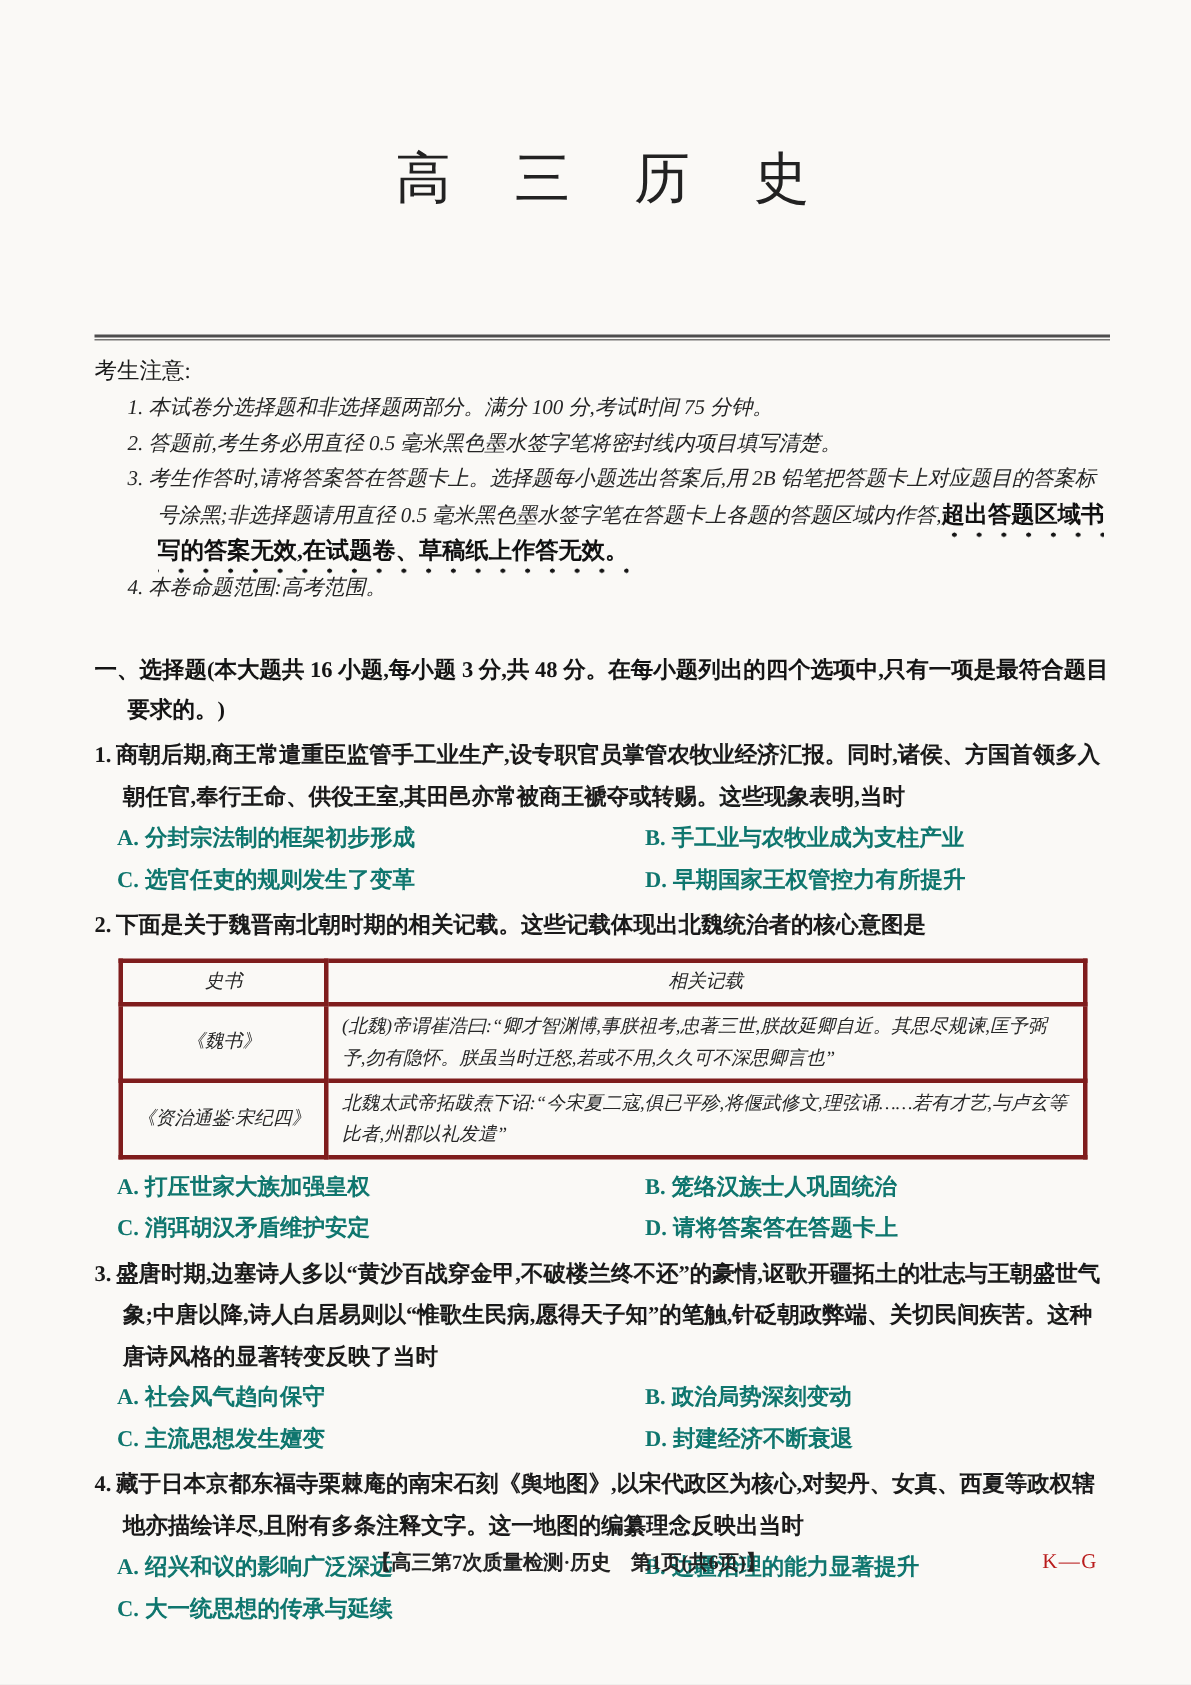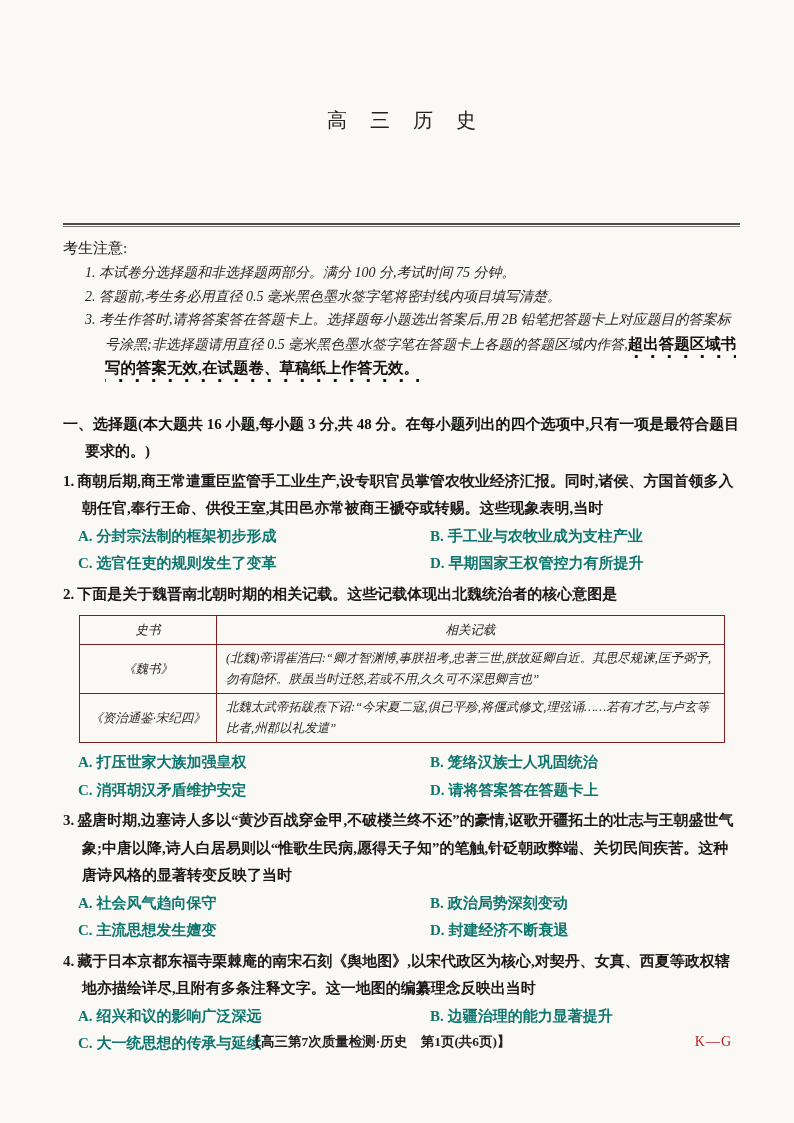--- a/index.html
+++ b/index.html
@@ -17,21 +17,21 @@
   .content {
     position: absolute;
     left: 63px;
     top: 0;
     width: 677px;
   }
 
   .title {
     margin-top: 101px;
     text-align: center;
-    font-size: 20px;
+    font-size: 37px;
     line-height: 38px;
     font-weight: 400;
     letter-spacing: 0.45em;
     text-indent: 0.45em;
     color: #222;
   }
 
   .rule {
     margin-top: 84px;
     height: 4px;
@@ -102,21 +102,21 @@
   }
   .option .opt-label { margin-right: 4px; }
 
   table.source-table {
     margin: 7px 0 6px 16px;
     width: 646px;
     border-collapse: collapse;
     table-layout: fixed;
   }
   .source-table th, .source-table td {
-    border: 1px solid #7f1d1d;
+    border: 3px solid #7f1d1d;
     font-style: italic;
     font-weight: 400;
     font-size: 12.5px;
     color: #262626;
   }
   .source-table th { height: 29px; text-align: center; }
   .source-table td.src-col { width: 137px; text-align: center; height: 48px; }
   .source-table td.rec-col { padding: 3px 9px; line-height: 21px; text-align: left; }
   .source-table col.c1 { width: 137px; }
 
@@ -154,20 +154,21 @@
     <h1 class="title">高 三 历 史</h1>
 
     <div class="rule"></div>
 
     <div class="notice">
       <div class="notice-heading">考生注意:</div>
       <div class="notice-list">
         <p class="notice-item">1. 本试卷分选择题和非选择题两部分。满分 100 分,考试时间 75 分钟。</p>
         <p class="notice-item">2. 答题前,考生务必用直径 0.5 毫米黑色墨水签字笔将密封线内项目填写清楚。</p>
         <p class="notice-item"><span>3. 考生作答时,请将答案答在答题卡上。选择题每小题选出答案后,用 2B 铅笔把答题卡上对应题目的答案标号涂黑;非选择题请用直径 0.5 毫米黑色墨水签字笔在答题卡上各题的答题区域内作答,</span><span class="emph">超出答题区域书写的答案无效,在试题卷、草稿纸上作答无效。</span></p>
+        <p class="notice-item">4. 本卷命题范围:高考范围。</p>
       </div>
     </div>
 
     <div class="sec-heading">一、选择题(本大题共 16 小题,每小题 3 分,共 48 分。在每小题列出的四个选项中,只有一项是最符合题目要求的。)</div>
 
     <div class="question">
       <p class="stem"><span class="qnum">1.</span><span>商朝后期,商王常遣重臣监管手工业生产,设专职官员掌管农牧业经济汇报。同时,诸侯、方国首领多入朝任官,奉行王命、供役王室,其田邑亦常被商王褫夺或转赐。这些现象表明,当时</span></p>
       <div class="options">
         <div class="option"><span class="opt-label">A.</span><span>分封宗法制的框架初步形成</span></div>
         <div class="option"><span class="opt-label">B.</span><span>手工业与农牧业成为支柱产业</span></div>

